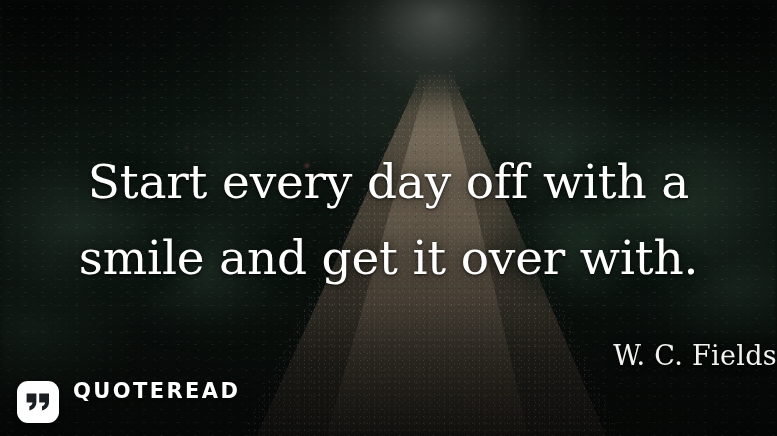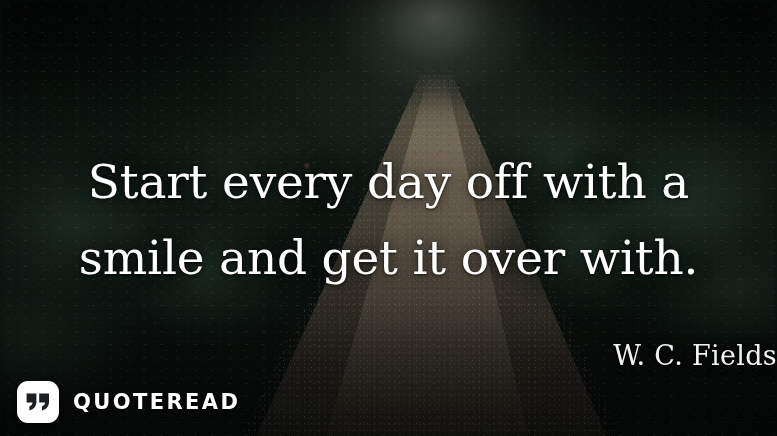--- a/index.html
+++ b/index.html
@@ -189,21 +189,21 @@
       0 1px 3px rgba(0,0,0,0.75),
       0 0 12px rgba(0,0,0,0.55);
   }
 
   
   .brand {
     position: absolute;
     left: 17px;
     bottom: 13px;
     display: flex;
-    align-items: center;
+    align-items: flex-start;
     gap: 14px;
   }
 
   .brand-mark {
     width: 42px;
     height: 42px;
     border-radius: 11px;
     background: #ffffff;
     display: flex;
     align-items: center;

